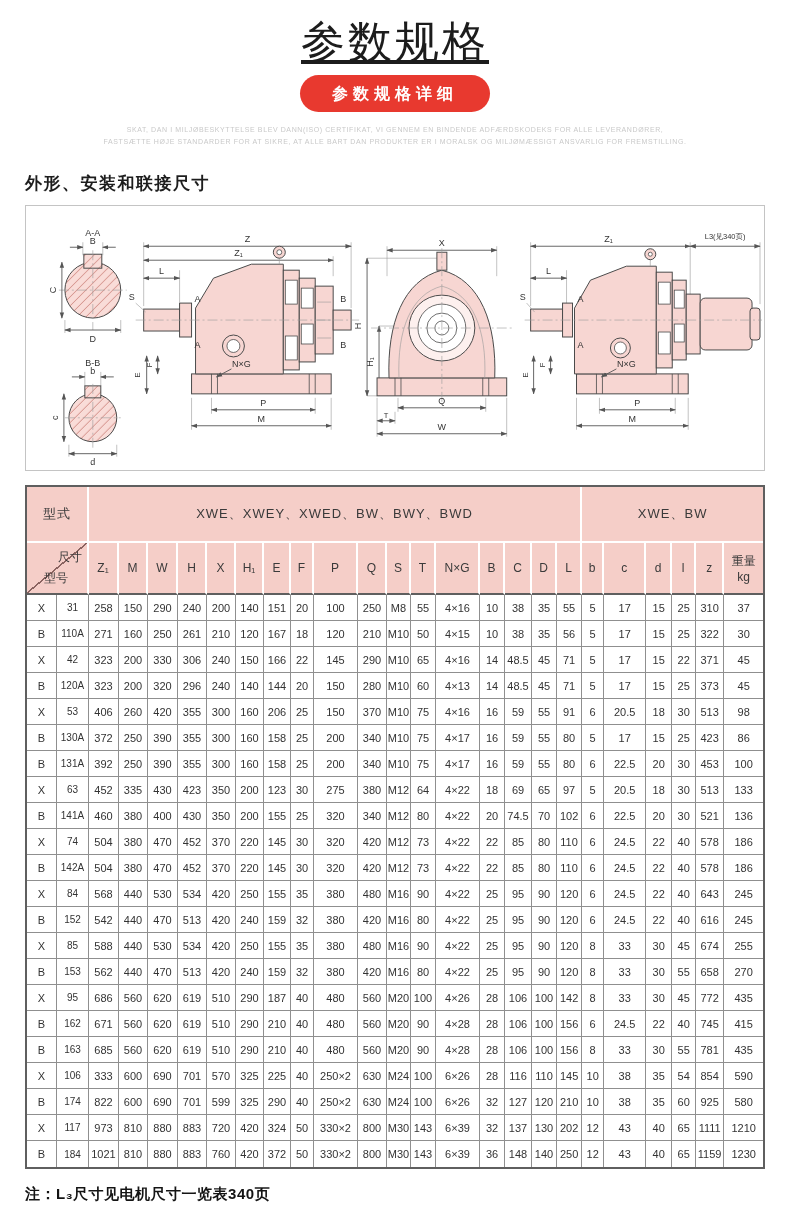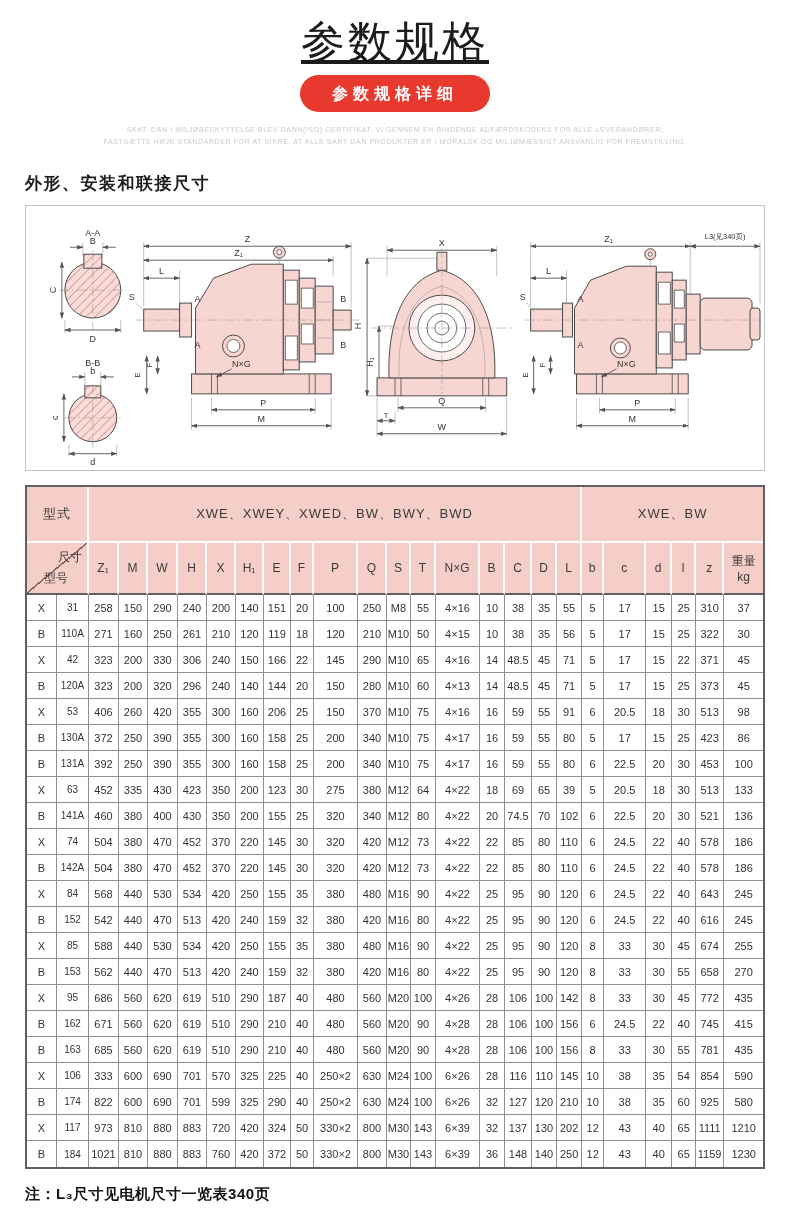--- a/index.html
+++ b/index.html
@@ -408,21 +408,21 @@
         </tr>
         <tr>
           <td class="c-type">B</td>
           <td class="c-model">110A</td>
           <td class="c-val">271</td>
           <td class="c-val">160</td>
           <td class="c-val">250</td>
           <td class="c-val">261</td>
           <td class="c-val">210</td>
           <td class="c-val">120</td>
-          <td class="c-val">119</td>
+          <td class="c-val">167</td>
           <td class="c-val">18</td>
           <td class="c-val">120</td>
           <td class="c-val">210</td>
           <td class="c-val">M10</td>
           <td class="c-val">50</td>
           <td class="c-val">4×15</td>
           <td class="c-val">10</td>
           <td class="c-val">38</td>
           <td class="c-val">35</td>
           <td class="c-val">56</td>
@@ -580,21 +580,21 @@
           <td class="c-val">123</td>
           <td class="c-val">30</td>
           <td class="c-val">275</td>
           <td class="c-val">380</td>
           <td class="c-val">M12</td>
           <td class="c-val">64</td>
           <td class="c-val">4×22</td>
           <td class="c-val">18</td>
           <td class="c-val">69</td>
           <td class="c-val">65</td>
-          <td class="c-val">39</td>
+          <td class="c-val">97</td>
           <td class="c-val">5</td>
           <td class="c-val">20.5</td>
           <td class="c-val">18</td>
           <td class="c-val">30</td>
           <td class="c-val">513</td>
           <td class="c-val">133</td>
         </tr>
         <tr>
           <td class="c-type">B</td>
           <td class="c-model">141A</td>

